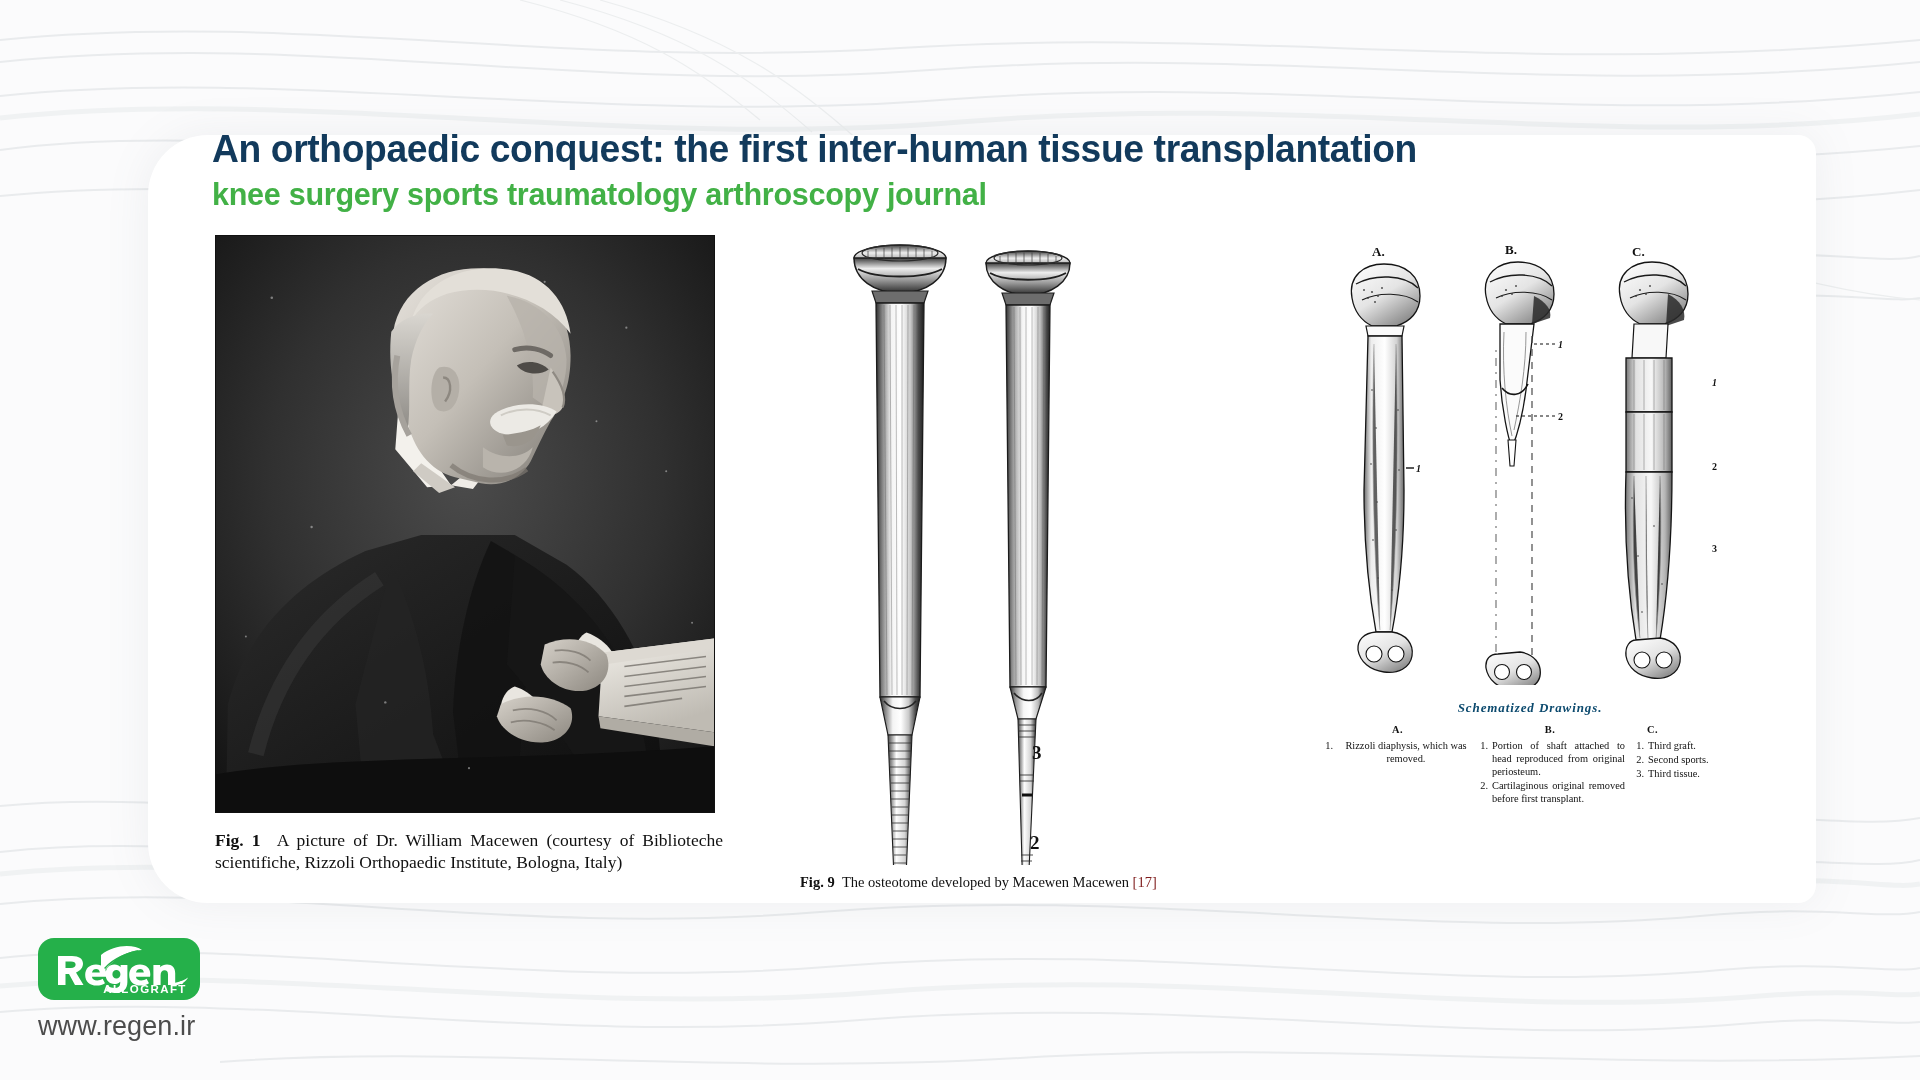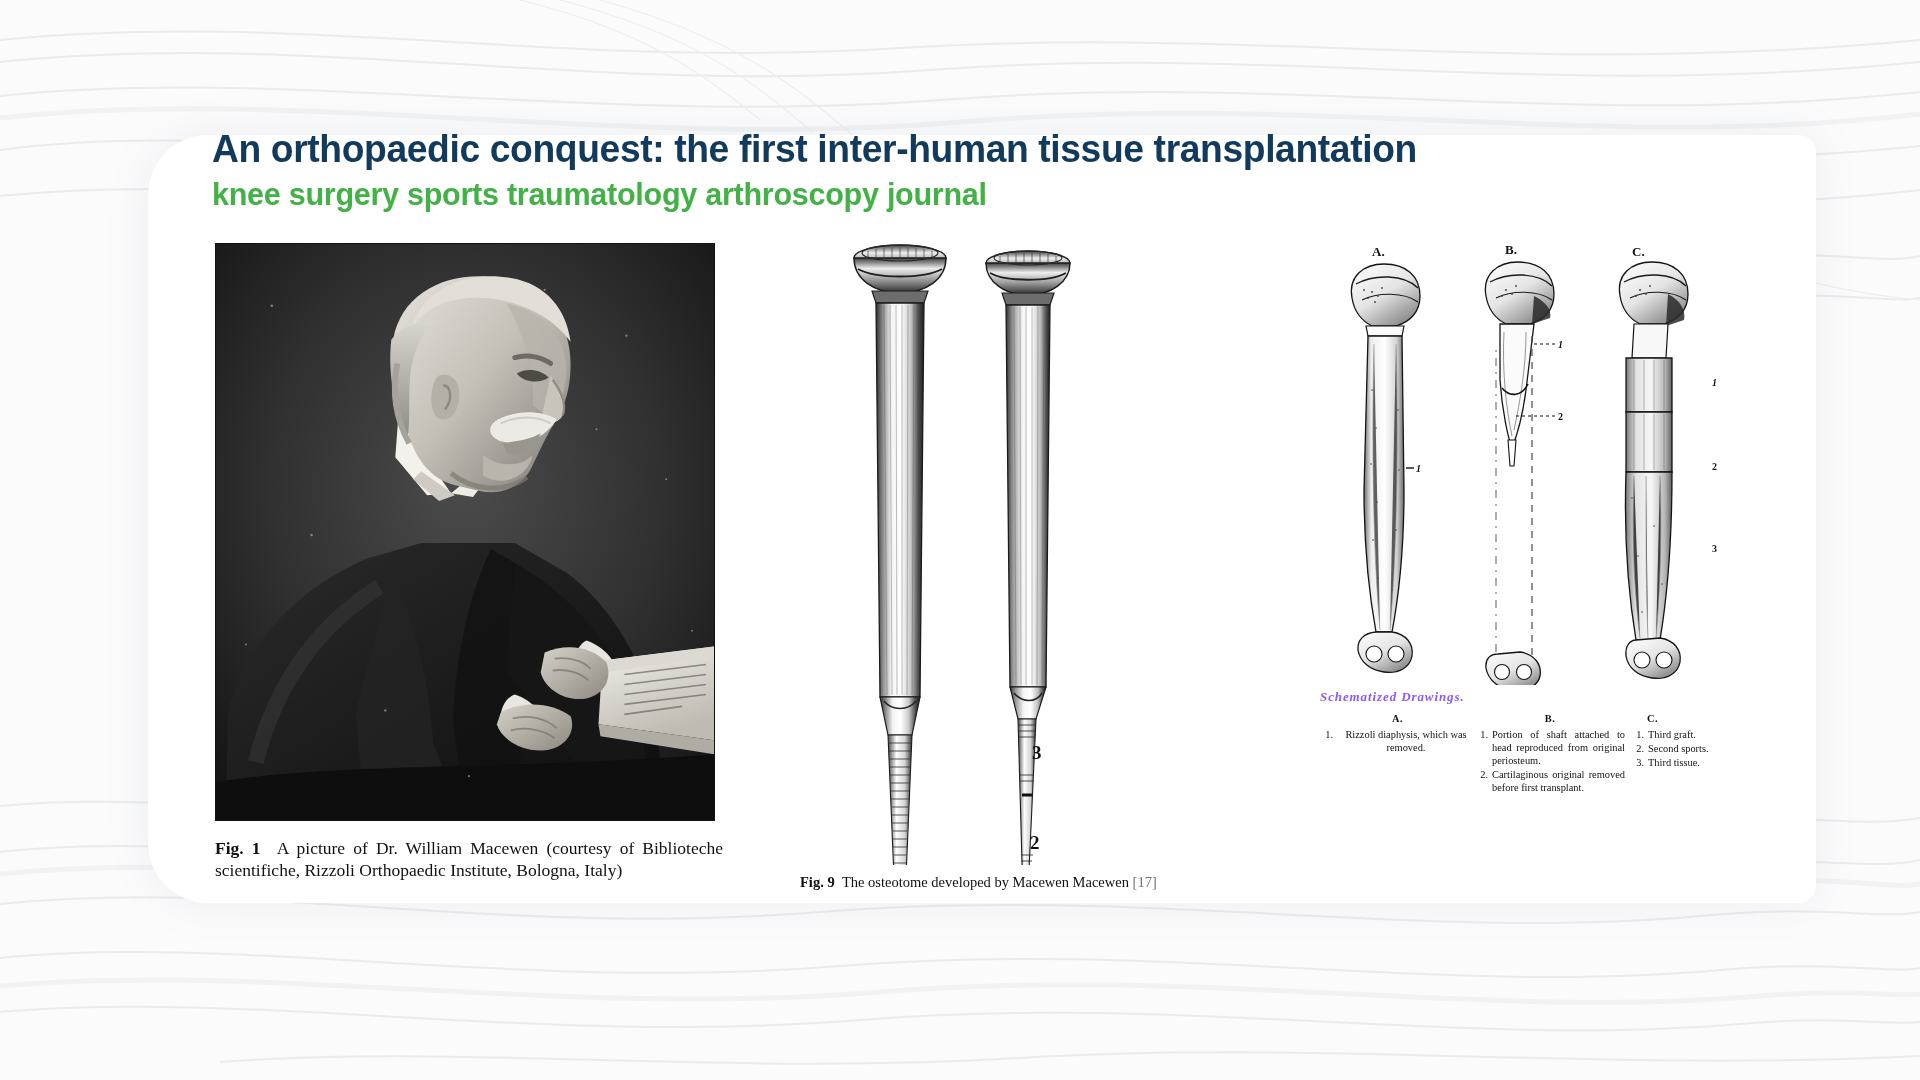--- a/index.html
+++ b/index.html
@@ -54,21 +54,21 @@
     line-height: 38px;
     letter-spacing: -.3px;
     color: #42b146;
     margin-top: 4px;
     white-space: nowrap;
     transform: scaleX(.955);
     transform-origin: left center;
   }
 
   
-  #fig1 { position: absolute; left: 215px; top: 243px; width: 553px; }
+  #fig1 { position: absolute; left: 215px; top: 235px; width: 553px; }
   #fig1-photo {
     width: 500px; height: 578px;
     border: 1px solid #111;
     display: block;
   }
   #fig1-caption {
     margin-top: 16px;
     width: 508px;
     font-family: "Liberation Serif", serif;
     font-size: 17.5px;
@@ -83,34 +83,35 @@
   #fig2-art { display: block; width: 400px; height: 630px; }
   #fig2-caption {
     margin-top: 8px;
     font-family: "Liberation Serif", serif;
     font-size: 14.5px;
     line-height: 19px;
     color: #111;
     white-space: nowrap;
   }
   #fig2-caption .figlabel { font-weight: 700; }
-  #fig2-caption .ref { color: #737373; }
+  #fig2-caption .ref { color: #7f1d1d; }
 
   
   #fig3 { position: absolute; left: 1320px; top: 240px; width: 420px; }
   #fig3-art { display: block; width: 420px; height: 445px; }
 
   #fig3-schemtitle {
-    margin-top: 4px;
+    margin-top: 15px;
+    text-align: center;
     font-family: "Liberation Serif", serif;
     font-style: italic;
     font-weight: 700;
     font-size: 13px;
     letter-spacing: .9px;
-    color: #8b5cf6;
+    color: #0c4a6e;
   }
   #fig3-legend {
     display: flex;
     margin-top: 7px;
     font-family: "Liberation Serif", serif;
     font-size: 10.4px;
     line-height: 13px;
     color: #111;
   }
   #fig3-legend .col { }
@@ -655,14 +656,64 @@
           <span class="txt">Second sports.</span>
         </div>
         <div class="item">
           <span class="num">3.</span>
           <span class="txt">Third tissue.</span>
         </div>
       </div>
     </div>
   </div>
 
+  <div id="brand">
+    <div id="logo-badge">
+      <svg id="logo-svg" width="162" height="62" viewBox="0 0 162 62">
+
+        <g>
+          <path d="M63 17 C76 6 96 6 104 12 C95 12 84 16 76 23 C70 28 66 33 63 37 Z" fill="#ffffff"></path>
+          <path d="M64 34 C70 25 82 17 100 13" stroke="#25b04a" stroke-width="1.6" fill="none"></path>
+        </g>
+
+        <g fill="#ffffff">
+
+          <path d="M20 18 L20 47 L27.5 47 L27.5 36 L31 36 L37 47 L45.5 47 L38 34.5
+                   C42.5 32.8 45 29.6 45 25.6 C45 20.8 41.2 18 34 18 Z
+                   M27.5 23.6 L33 23.6 C36 23.6 37.6 24.6 37.6 26.6
+                   C37.6 28.8 36 30 33 30 L27.5 30 Z"></path>
+
+          <path d="M58 26.5 C51.5 26.5 47.2 30.6 47.2 37 C47.2 43.6 51.6 47.6 58.6 47.6
+                   C62 47.6 64.8 46.8 67 45.2 L64.6 40.8 C63 41.8 61.2 42.4 59.2 42.4
+                   C56.2 42.4 54.4 41.2 53.9 38.7 L68 38.7 C68.2 37.9 68.3 37 68.3 36.2
+                   C68.3 30.4 64.4 26.5 58 26.5 Z
+                   M54 34.4 C54.5 32.2 56 31 58.1 31 C60.2 31 61.6 32.2 61.8 34.4 Z"></path>
+
+          <path d="M82.6 27 L82.6 29.2 C81.1 27.4 79 26.5 76.4 26.5
+                   C71.2 26.5 67.6 30.4 67.6 36.3 C67.6 42.2 71.2 46 76.4 46
+                   C78.8 46 80.8 45.2 82.2 43.7 L82.2 45 C82.2 48.4 80.3 50 76.6 50
+                   C74.1 50 71.8 49.3 69.9 48 L67.8 52.6 C70.3 54.2 73.5 55 77.2 55
+                   C85 55 89.4 51.2 89.4 44 L89.4 27 Z
+                   M78.4 40.5 C76 40.5 74.4 38.9 74.4 36.3 C74.4 33.7 76 32 78.4 32
+                   C80.8 32 82.4 33.7 82.4 36.3 C82.4 38.9 80.8 40.5 78.4 40.5 Z"></path>
+
+          <path d="M102 26.5 C95.5 26.5 91.2 30.6 91.2 37 C91.2 43.6 95.6 47.6 102.6 47.6
+                   C106 47.6 108.8 46.8 111 45.2 L108.6 40.8 C107 41.8 105.2 42.4 103.2 42.4
+                   C100.2 42.4 98.4 41.2 97.9 38.7 L112 38.7 C112.2 37.9 112.3 37 112.3 36.2
+                   C112.3 30.4 108.4 26.5 102 26.5 Z
+                   M98 34.4 C98.5 32.2 100 31 102.1 31 C104.2 31 105.6 32.2 105.8 34.4 Z"></path>
+
+          <path d="M129 26.5 C126.2 26.5 123.8 27.5 122.2 29.3 L122.2 27 L115.4 27
+                   L115.4 47 L122.6 47 L122.6 37.2 C122.6 33.8 124.2 32.3 126.6 32.3
+                   C128.8 32.3 130 33.6 130 36.4 L130 47 L137.2 47 L137.2 35.2
+                   C137.2 29.6 134.1 26.5 129 26.5 Z"></path>
+
+          <path d="M136 45 C142 44 147 42 150 39.6 C148.6 43.2 144 46.4 137 47.6 Z"></path>
+          <circle cx="143.5" cy="44.6" r="1.6"></circle>
+        </g>
+
+        <text x="107" y="55" font-family="Liberation Sans, sans-serif" font-size="11.5" font-weight="700" letter-spacing="1.4" text-anchor="middle" fill="#ffffff">ALLOGRAFT</text>
+      </svg>
+    </div>
+    <div id="brand-url">www.regen.ir</div>
+  </div>
 
 </div>
 
 </body></html>

